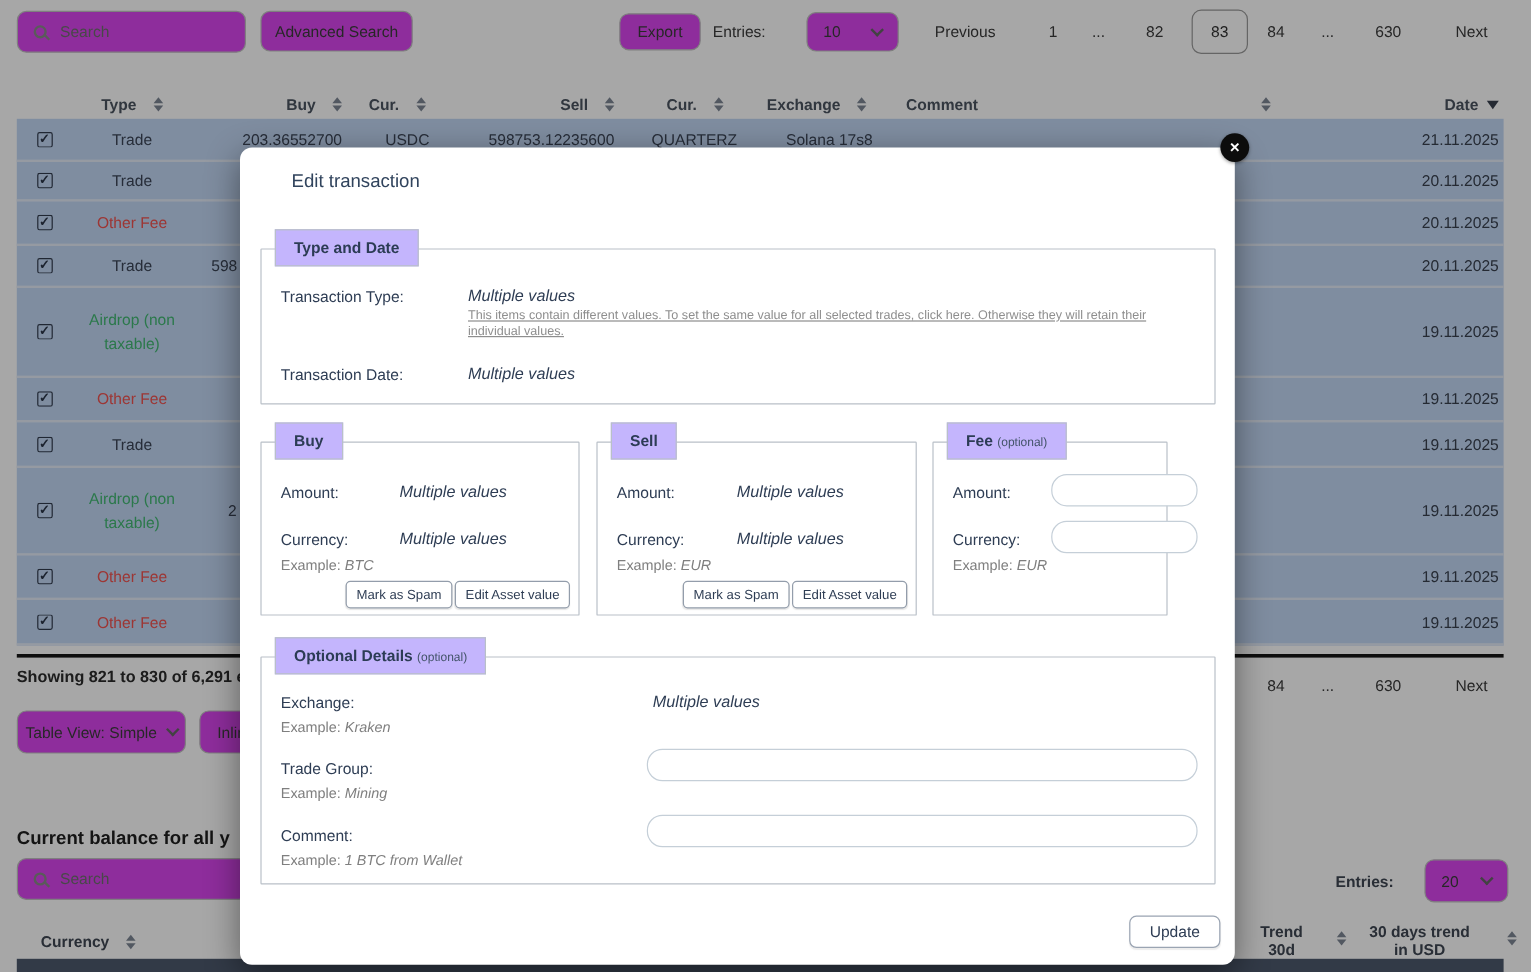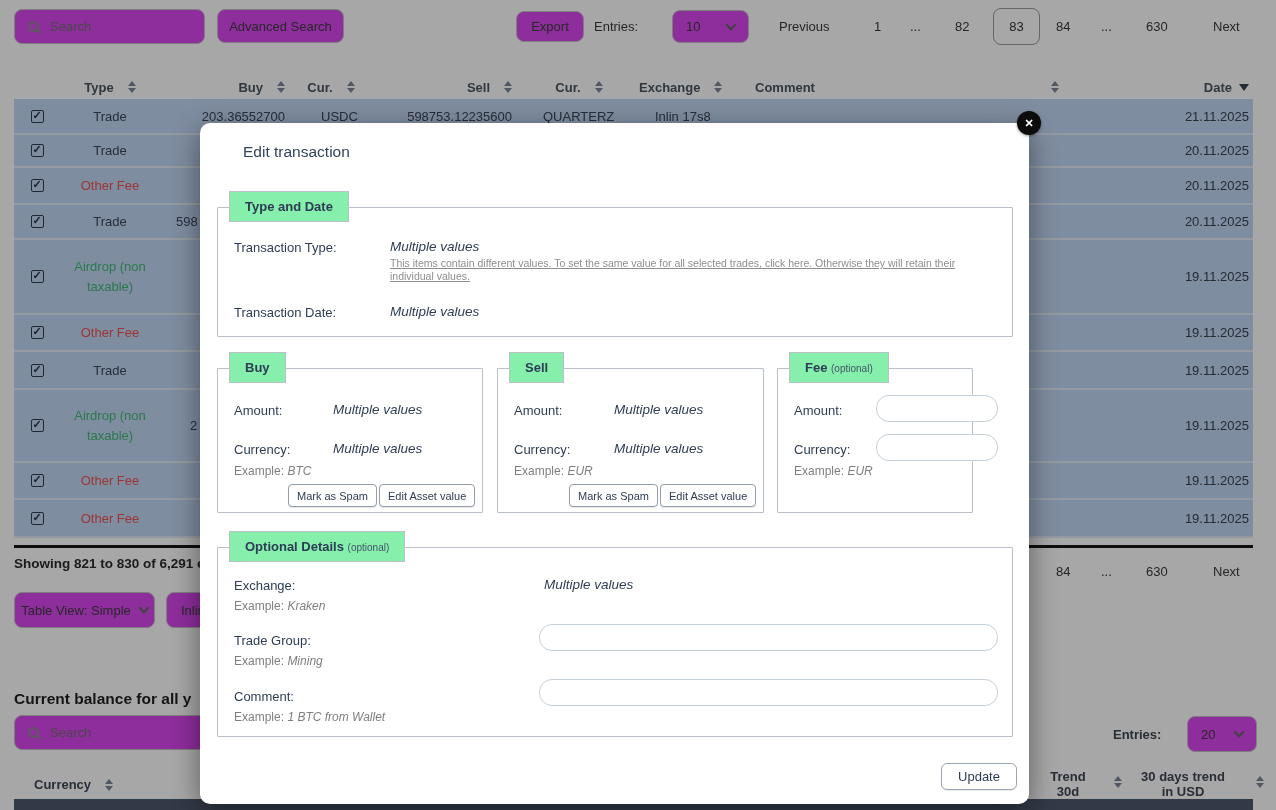--- a/index.html
+++ b/index.html
@@ -61,21 +61,21 @@
   .darkrow { position:absolute; left:14px; top:799px; width:1239px; height:11px; background:#4d596d; }
   .balhead { position:absolute; left:14px; top:690px; font-size:15.5px; font-weight:bold; color:#1f1f1f; }
   .colhdr { font-size:13px; font-weight:bold; color:#3f4753; display:flex; align-items:center; }
   .twoline { text-align:center; line-height:15px; font-size:13px; font-weight:bold; color:#3f4753; }
 
   
   .modal { position:absolute; left:200px; top:123px; width:829px; height:681px; background:#ffffff; border-radius:10px; box-shadow:0 8px 28px rgba(0,0,0,0.45); z-index:10; }
   .close-btn { position:absolute; left:817px; top:-12px; width:24px; height:24px; border-radius:50%; background:#0c0c0c; color:#fff; display:flex; align-items:center; justify-content:center; font-size:11px; font-weight:bold; cursor:pointer; box-shadow:0 1px 3px rgba(0,0,0,0.4); }
   .mtitle { position:absolute; left:43px; top:20px; font-size:15.5px; color:#31445d; }
   .fset { position:absolute; border:1px solid #b9c0c8; border-radius:1px; background:#fff; }
-  .legend { position:absolute; top:-17px; left:11px; background:#86efac; border:1px solid #b9c0c8; padding:7px 15px; font-size:13px; font-weight:bold; color:#2c3c55; white-space:nowrap; }
+  .legend { position:absolute; top:-17px; left:11px; background:#c4b5fd; border:1px solid #b9c0c8; padding:7px 15px; font-size:13px; font-weight:bold; color:#2c3c55; white-space:nowrap; }
   .legend .opt { font-weight:normal; font-size:10px; color:#44546a; }
   .flabel { position:absolute; font-size:13px; color:#2e3d54; white-space:nowrap; }
   .mval { position:absolute; font-size:13.5px; font-style:italic; color:#2e3d54; white-space:nowrap; }
   .help { position:absolute; font-size:10.5px; color:#8e8e8e; line-height:13px;text-decoration:underline; }
   .example { position:absolute; font-size:12px; color:#7f7f7f; white-space:nowrap;text-align:right; }
   .example i { font-style:italic; }
   .sbtn { position:absolute; height:23px; border:1px solid #939dab; border-radius:4px; background:#fff; font-size:11px; color:#2e3d54; padding:0 8px; display:flex; align-items:center; white-space:nowrap; box-shadow:0 1px 1px rgba(0,0,0,0.1); cursor:pointer; }
   .finput { position:absolute; border:1px solid #c5cfd8; border-radius:13px; height:27px; background:#fff; padding:0 11px; font-size:12px; color:#333; outline:none; font-family:"Liberation Sans",sans-serif; }
   .update-btn { position:absolute; left:741px; top:640px; width:76px; height:27px; border:1px solid #9aa4b2; border-radius:6px; background:#fff; font-size:13px; color:#2e3d54; display:flex; align-items:center; justify-content:center; cursor:pointer; box-shadow:0 1px 1px rgba(0,0,0,0.08); }
 </style>
@@ -146,21 +146,21 @@
 
       <div class="trow" style="height:36px;">
         <div class="c cb">
             <span class="checkbox"></span>
           </div>
         <div class="c ctype">Trade</div>
         <div class="c cbuy">203.36552700</div>
         <div class="c ccur">USDC</div>
         <div class="c csell">598753.12235600</div>
         <div class="c ccur2">QUARTERZ</div>
-        <div class="c cex">Inlin 17s8</div>
+        <div class="c cex">Solana 17s8</div>
         <div class="c ccom"></div>
         <div class="c cdate">21.11.2025</div>
       </div>
 
       <div class="trow" style="height:33px;">
         <div class="c cb">
             <span class="checkbox"></span>
           </div>
         <div class="c ctype">Trade</div>
         <div class="c cbuy"></div>

